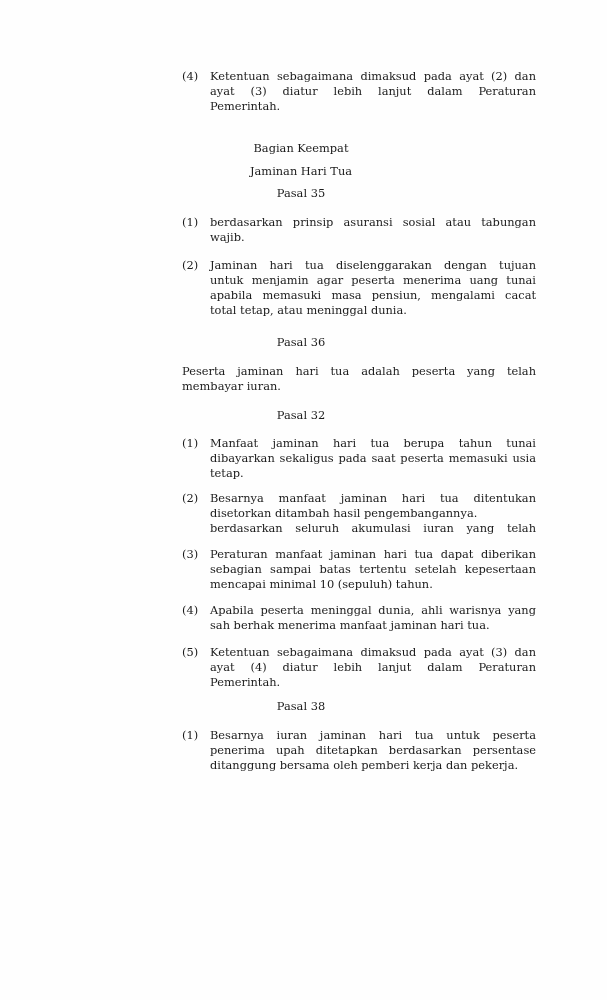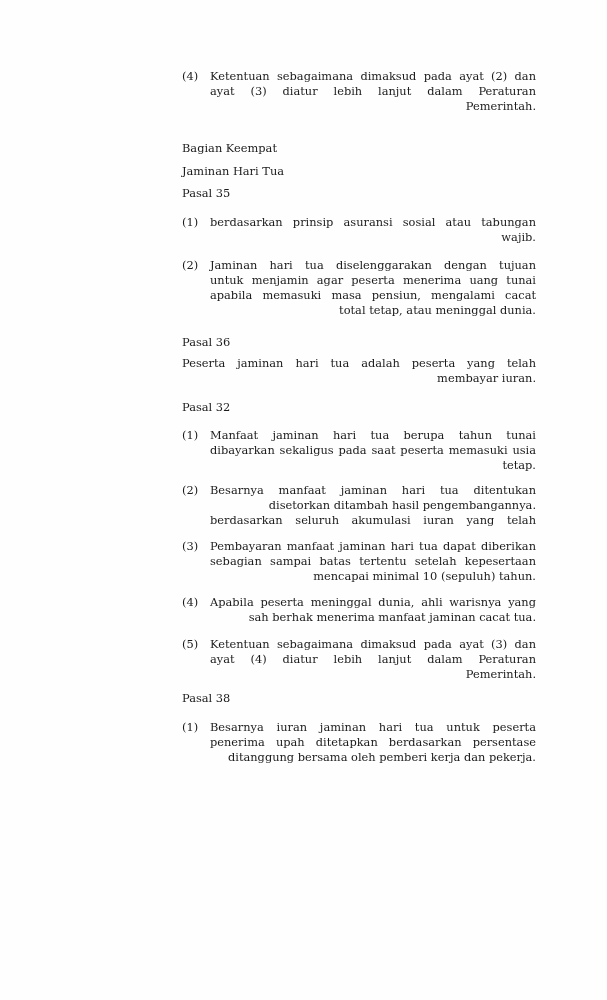--- a/index.html
+++ b/index.html
@@ -19,32 +19,33 @@
     overflow: hidden;
   }
   .column {
     position: absolute;
     left: 182px;
     top: 69px;
     width: 354px;
   }
   .heading {
     width: 238px;
+    text-align: center;
   }
   .item {
     position: relative;
     padding-left: 28px;
   }
   .item .num {
     position: absolute;
     left: 0;
     top: 0;
   }
   .line {
-    text-align: right;
+    text-align: left;
     white-space: normal;
   }
   
   .jl {
     text-align: justify;
     text-align-last: justify;
   }
 </style>
 </head>
 <body>
@@ -80,21 +81,21 @@
       <div>
         <div class="line jl">Jaminan hari tua diselenggarakan dengan tujuan</div>
         <div class="line jl">untuk menjamin agar peserta menerima uang tunai</div>
         <div class="line jl">apabila memasuki masa pensiun, mengalami cacat</div>
         <div class="line">total tetap, atau meninggal dunia.</div>
       </div>
     </div>
 
     <div class="heading" style="margin-top:17px">Pasal 36</div>
 
-    <div style="margin-top:6px">
+    <div style="margin-top:14px">
       <div class="line jl">Peserta jaminan hari tua adalah peserta yang telah</div>
       <div class="line">membayar iuran.</div>
     </div>
 
     <div class="heading" style="margin-top:14px">Pasal 32</div>
 
     <div class="item" style="margin-top:13px">
       <span class="num">(1)</span>
       <div>
         <div class="line jl">Manfaat jaminan hari tua berupa tahun tunai</div>
@@ -108,31 +109,31 @@
       <div>
         <div class="line jl">Besarnya manfaat jaminan hari tua ditentukan</div>
         <div class="line">disetorkan ditambah hasil pengembangannya.</div>
         <div class="line jl">berdasarkan seluruh akumulasi iuran yang telah</div>
       </div>
     </div>
 
     <div class="item" style="margin-top:11px">
       <span class="num">(3)</span>
       <div>
-        <div class="line jl">Pembayaran manfaat jaminan hari tua dapat diberikan</div>
+        <div class="line jl">Peraturan manfaat jaminan hari tua dapat diberikan</div>
         <div class="line jl">sebagian sampai batas tertentu setelah kepesertaan</div>
         <div class="line">mencapai minimal 10 (sepuluh) tahun.</div>
       </div>
     </div>
 
     <div class="item" style="margin-top:11px">
       <span class="num">(4)</span>
       <div>
         <div class="line jl">Apabila peserta meninggal dunia, ahli warisnya yang</div>
-        <div class="line">sah berhak menerima manfaat jaminan cacat tua.</div>
+        <div class="line">sah berhak menerima manfaat jaminan hari tua.</div>
       </div>
     </div>
 
     <div class="item" style="margin-top:12px">
       <span class="num">(5)</span>
       <div>
         <div class="line jl">Ketentuan sebagaimana dimaksud pada ayat (3) dan</div>
         <div class="line jl">ayat (4) diatur lebih lanjut dalam Peraturan</div>
         <div class="line">Pemerintah.</div>
       </div>

